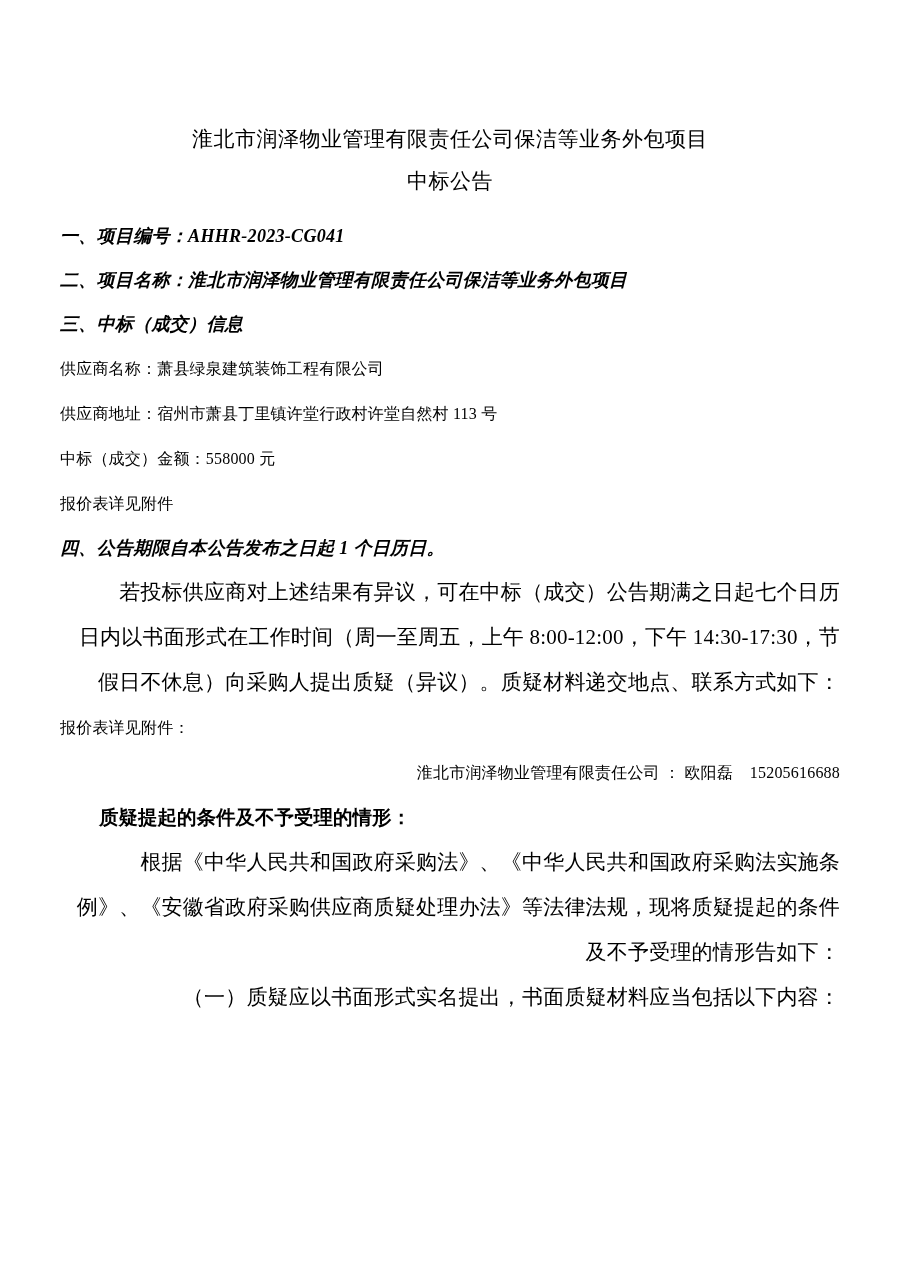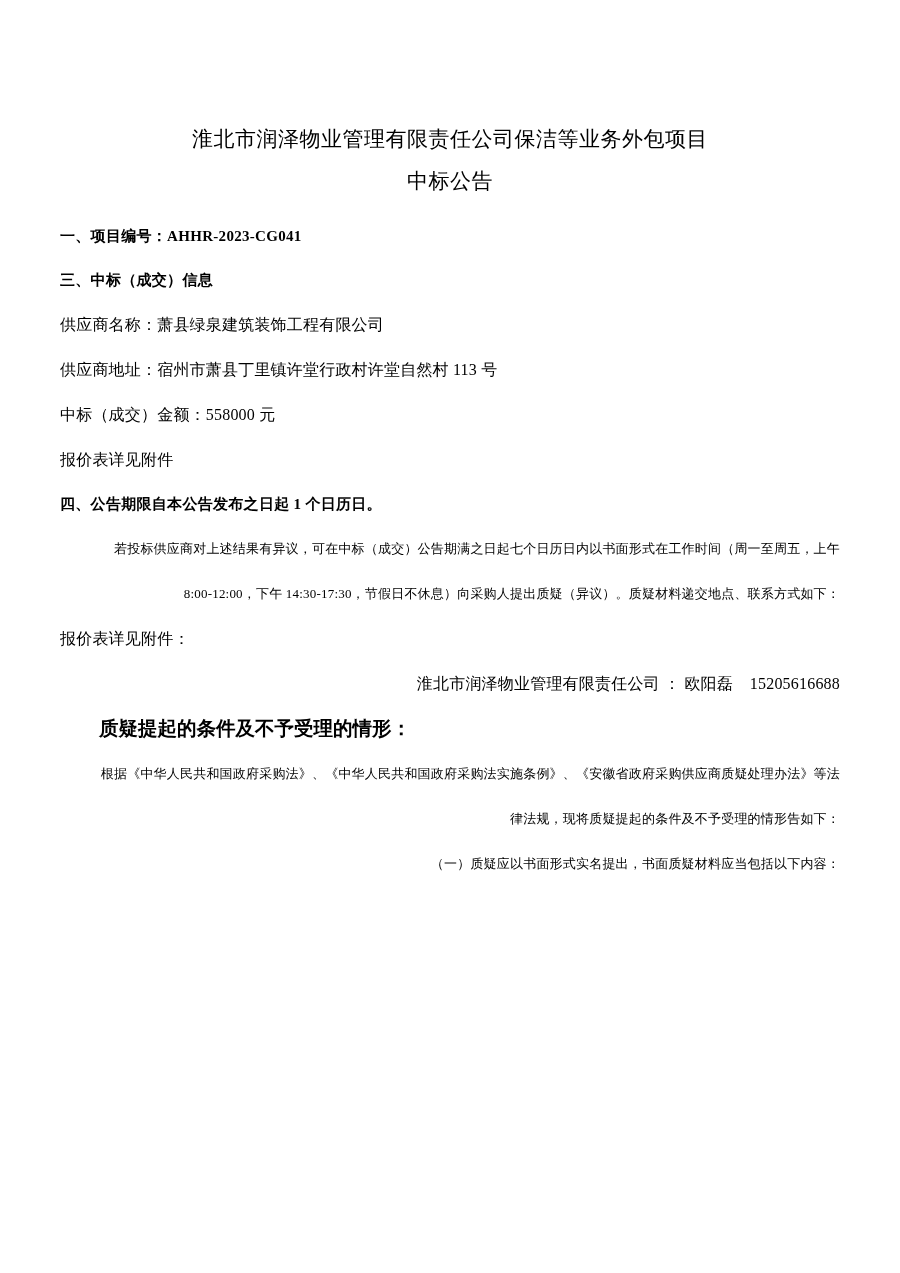--- a/index.html
+++ b/index.html
@@ -30,34 +30,35 @@
     text-align: center;
     font-size: 21px;
     line-height: 42px;
     letter-spacing: 0.5px;
     font-family: "Liberation Serif", "DejaVu Serif", serif;
   }
   .title-line.second {
     margin-bottom: 12px;
   }
   .heading {
-    font-size: 15px;
+    font-size: 18px;
     line-height: 44px;
     font-weight: bold;
     font-family: "Liberation Serif", "DejaVu Serif", serif;
     letter-spacing: 0.3px;
+    font-style: italic;
   }
   .body-line {
     font-size: 16px;
     line-height: 45px;
     font-family: "Liberation Serif", "DejaVu Serif", serif;
     letter-spacing: 0.2px;
   }
   .para {
-    font-size: 13px;
+    font-size: 21px;
     line-height: 45px;
     text-align: justify;
     text-justify: inter-ideograph;
     font-family: "Liberation Serif", "DejaVu Serif", serif;
     letter-spacing: 0.2px;
   }
   .indent {
     text-indent: 39px;
     text-align: right;
   }
@@ -75,20 +76,21 @@
 </head>
 <body>
 
 <div class="page">
   <div class="doc">
 
     <div class="title-line">淮北市润泽物业管理有限责任公司保洁等业务外包项目</div>
     <div class="title-line second">中标公告</div>
 
     <div class="heading">一、项目编号：AHHR-2023-CG041</div>
+    <div class="heading">二、项目名称：淮北市润泽物业管理有限责任公司保洁等业务外包项目</div>
     <div class="heading">三、中标（成交）信息</div>
 
     <div class="body-line">供应商名称：萧县绿泉建筑装饰工程有限公司</div>
     <div class="body-line">供应商地址：宿州市萧县丁里镇许堂行政村许堂自然村 113 号</div>
     <div class="body-line">中标（成交）金额：558000 元</div>
     <div class="body-line">报价表详见附件</div>
 
     <div class="heading">四、公告期限自本公告发布之日起 1 个日历日。</div>
 
     <div class="para indent">若投标供应商对上述结果有异议，可在中标（成交）公告期满之日起七个日历日内以书面形式在工作时间（周一至周五，上午 8:00-12:00，下午 14:30-17:30，节假日不休息）向采购人提出质疑（异议）。质疑材料递交地点、联系方式如下：</div>

